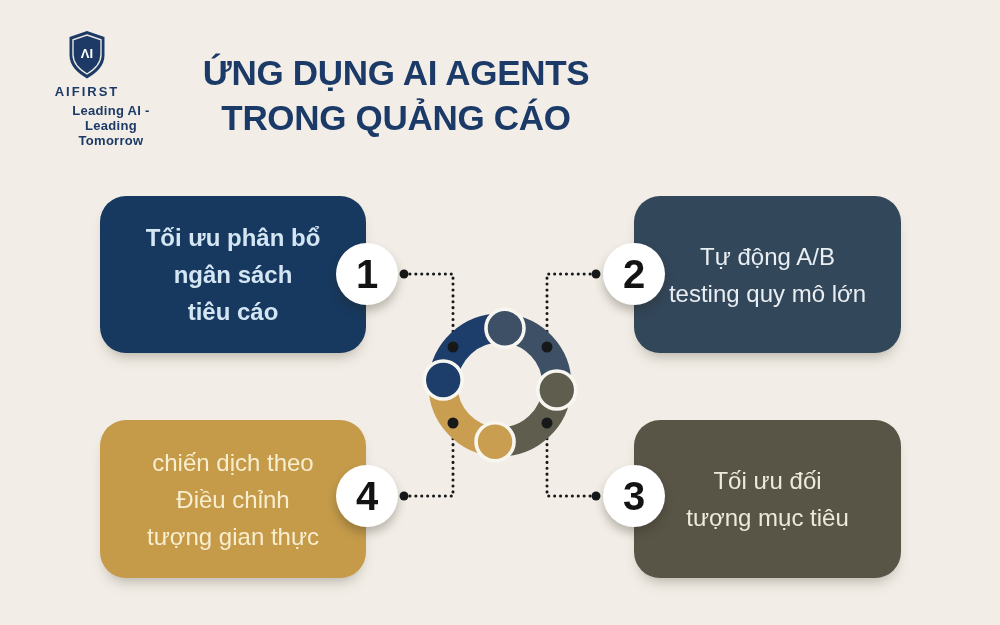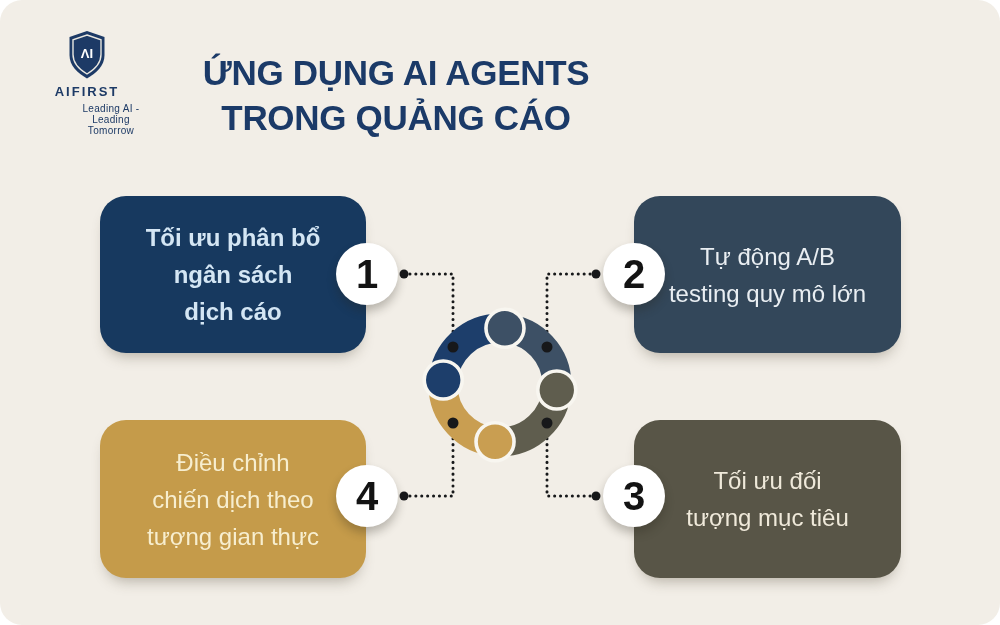--- a/index.html
+++ b/index.html
@@ -2,28 +2,27 @@
 <html><head>
 <meta charset="utf-8">
 <style>
   * { margin:0; padding:0; box-sizing:border-box; }
   html,body { width:1000px; height:625px; }
   body { font-family:"Liberation Sans", sans-serif; overflow:hidden; }
 
   .canvas {
     position:relative; width:1000px; height:625px;
     background:#f2eee7;
-    border-radius:22px;
   }
 
   
   .logo { position:absolute; left:22px; top:30px; width:130px; text-align:center; }
   .logo svg.shield { display:block; margin:0 auto; }
   .brand { margin-top:4px; font-size:13px; font-weight:bold; letter-spacing:2px; color:#1d3a66; }
-  .tagline { margin-top:4px; font-size:10px; font-weight:normal; letter-spacing:.3px; color:#1d3a66;margin-left:48px; }
+  .tagline { margin-top:4px; font-size:13px; font-weight:bold; letter-spacing:.3px; color:#1d3a66;margin-left:48px; }
 
   
   .title {
     position:absolute; left:0; top:50px; width:792px;
     text-align:center; color:#1b3a68;
     font-size:35px; font-weight:800; letter-spacing:-.3px; line-height:45px;
   }
 
   
   .card {
@@ -68,36 +67,36 @@
   </div>
 
   <div class="title">
     <div>ỨNG DỤNG AI AGENTS</div>
     <div>TRONG QUẢNG CÁO</div>
   </div>
 
   <div class="card card-1" style="background-color: rgb(23, 57, 95); color: rgb(212, 230, 244); font-weight: bold;">
     <div>Tối ưu phân bổ</div>
     <div>ngân sách</div>
-    <div>dịch cáo</div>
+    <div>tiêu cáo</div>
   </div>
 
   <div class="card card-2" style="background-color: rgb(51, 71, 90); color: rgb(233, 238, 242); text-align: center;">
     <div>Tự động A/B</div>
     <div>testing quy mô lớn</div>
   </div>
 
   <div class="card card-3" style="background-color: rgb(88, 85, 71); color: rgb(239, 233, 218);">
     <div>Tối ưu đối</div>
     <div>tượng mục tiêu</div>
   </div>
 
   <div class="card card-4" style="background-color: rgb(197, 155, 74); color: rgb(247, 238, 207);">
+    <div>chiến dịch theo</div>
     <div>Điều chỉnh</div>
-    <div>chiến dịch theo</div>
     <div>tượng gian thực</div>
   </div>
 
   <svg class="diagram" viewBox="0 0 1000 625">
 
     <g fill="none" stroke-width="3" stroke-linecap="round" stroke-dasharray="0.1 5.8" stroke="#17181a">
       <path d="M404 274 L453 274 L453 347"></path>
       <path d="M596 274 L547 274 L547 347"></path>
       <path d="M596 496 L547 496 L547 423"></path>
       <path d="M404 496 L453 496 L453 423"></path>

